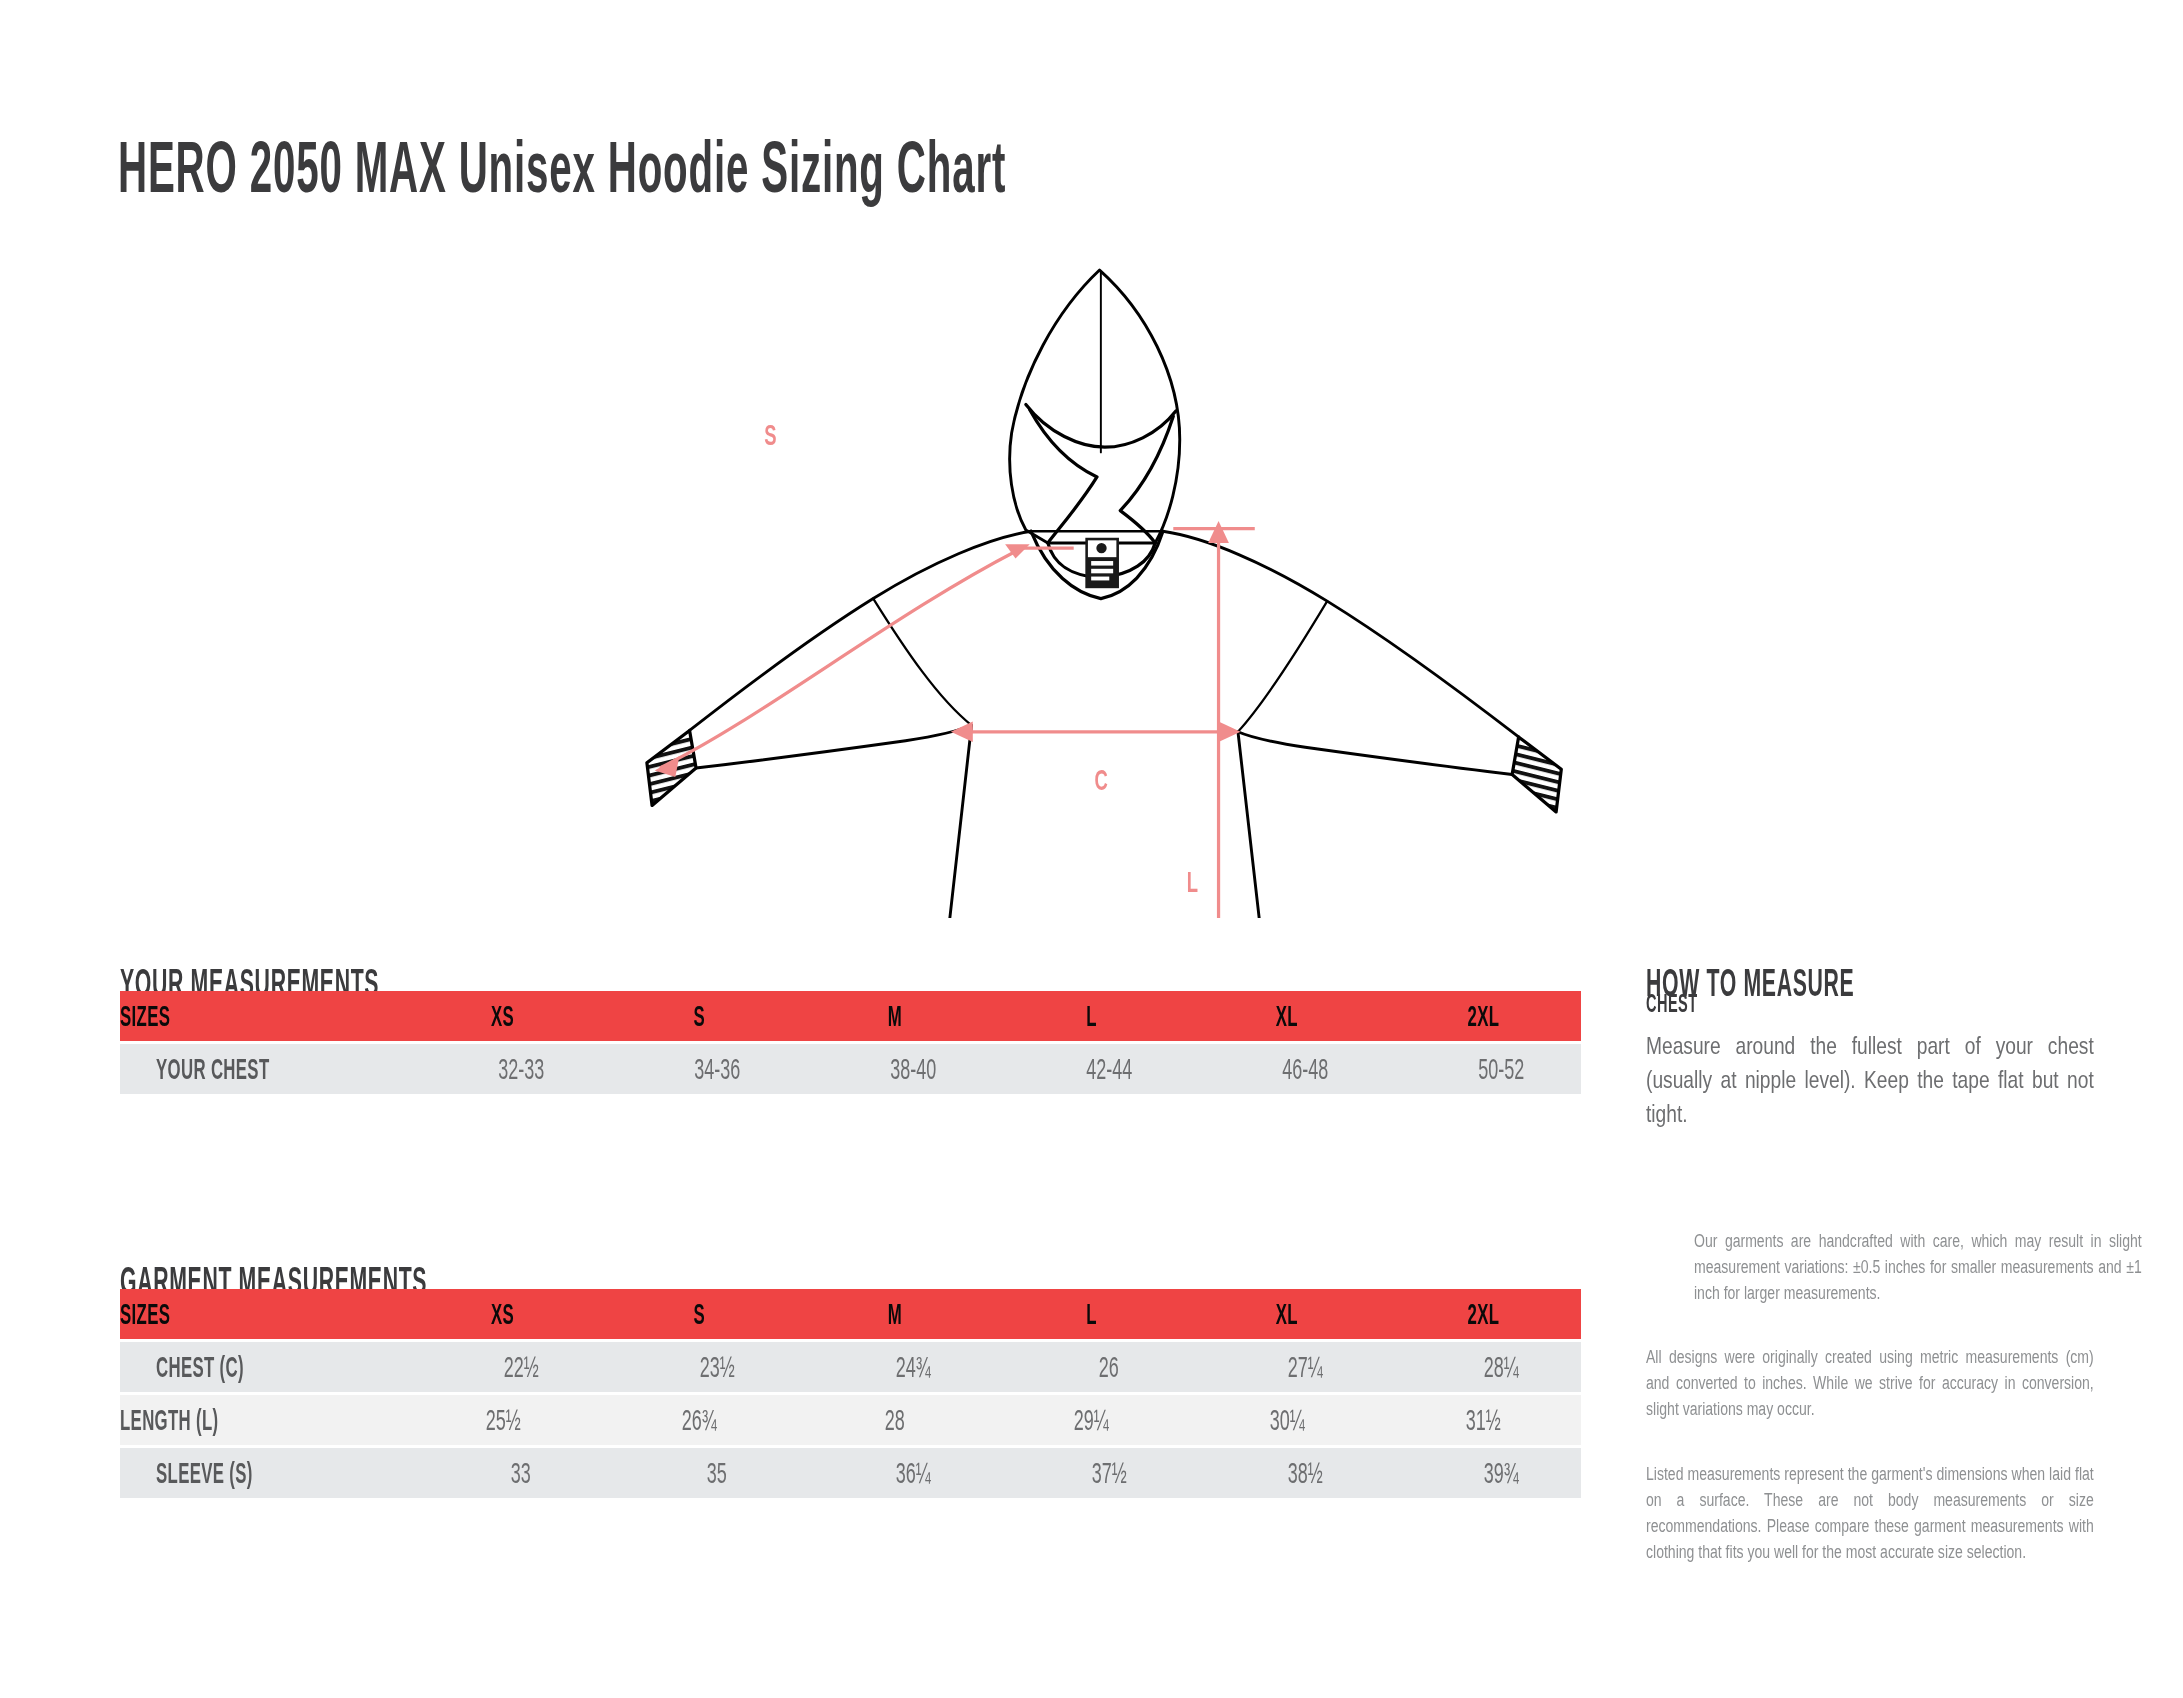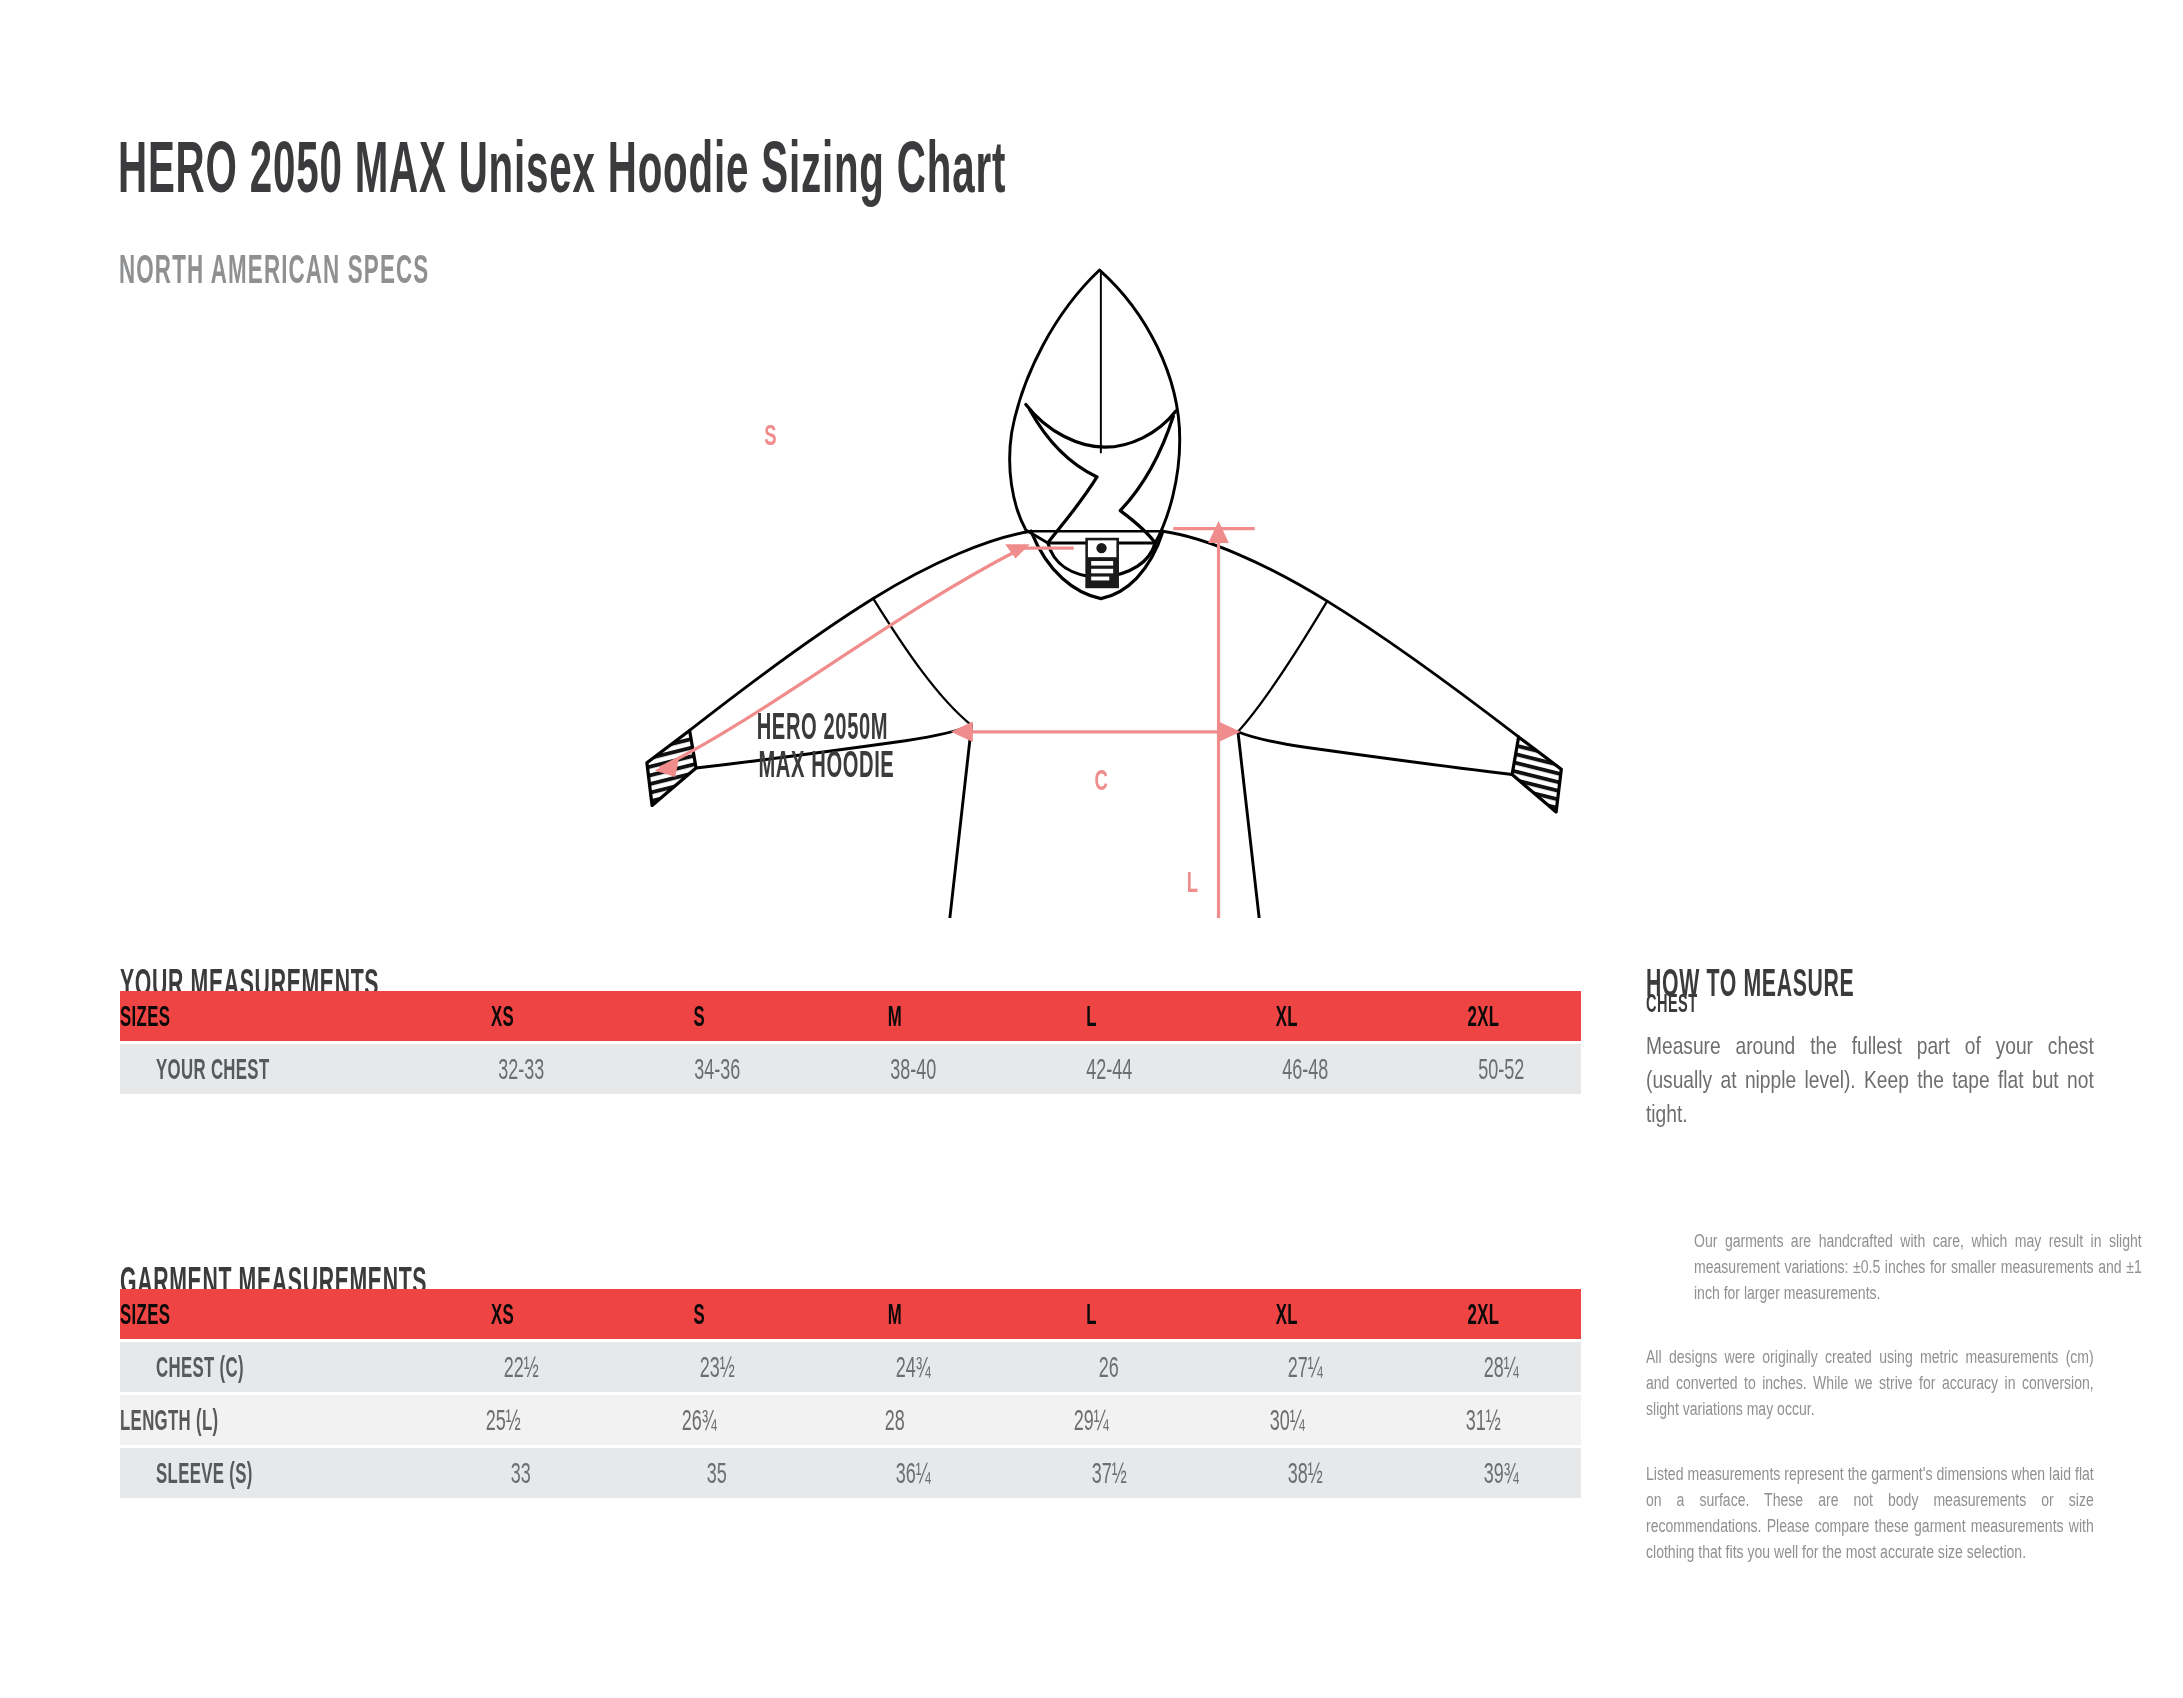--- a/index.html
+++ b/index.html
@@ -201,23 +201,20 @@
 </style>
 </head>
 <body>
 
 <div class="page">
 
   <div id="main-title">
     <span class="cond">HERO 2050 MAX Unisex Hoodie Sizing Chart</span>
   </div>
 
-  <div id="subtitle">
-    <span class="cond">NORTH AMERICAN SPECS</span>
-  </div>
 
   <div id="hoodie-illustration">
     <svg viewBox="0 0 1680 1050" xmlns="http://www.w3.org/2000/svg">
       <defs>
         <pattern id="ribVert" width="11" height="10" patternUnits="userSpaceOnUse">
           <rect width="11" height="10" fill="#ffffff"></rect>
           <rect x="0" y="0" width="5" height="10" fill="#111111"></rect>
         </pattern>
         <pattern id="ribHorzL" width="10" height="13" patternUnits="userSpaceOnUse" patternTransform="rotate(-14)">
           <rect width="10" height="13" fill="#ffffff"></rect>
@@ -349,24 +346,20 @@
           <line x1="934" y1="448" x2="1060" y2="448" stroke="#F08C8C" stroke-width="5"></line>
         </g>
 
         <text x="300" y="318" font-family="Liberation Sans, sans-serif" font-size="46" font-weight="700" fill="#F08C8C" stroke="none" transform="scale(0.62,1) translate(186,0)">S</text>
         <text x="1310" y="852" font-family="Liberation Sans, sans-serif" font-size="46" font-weight="700" fill="#F08C8C" stroke="none" transform="scale(0.62,1) translate(0,0)">C</text>
         <text x="1540" y="1010" font-family="Liberation Sans, sans-serif" font-size="46" font-weight="700" fill="#F08C8C" stroke="none" transform="scale(0.62,1) translate(0,0)">L</text>
       </g>
     </svg>
   </div>
 
-  <div id="product-caption">
-    <div><span class="cond-c">HERO 2050M</span></div>
-    <div><span class="cond-c">MAX HOODIE</span></div>
-  </div>
 
   <div class="section-heading" id="heading-your-measurements">
     <span class="cond">YOUR MEASUREMENTS</span>
   </div>
 
   <table class="sizing-table" id="table-your-measurements">
     <colgroup>
       <col class="c-label">
         <col class="c-size">
         <col class="c-size">

